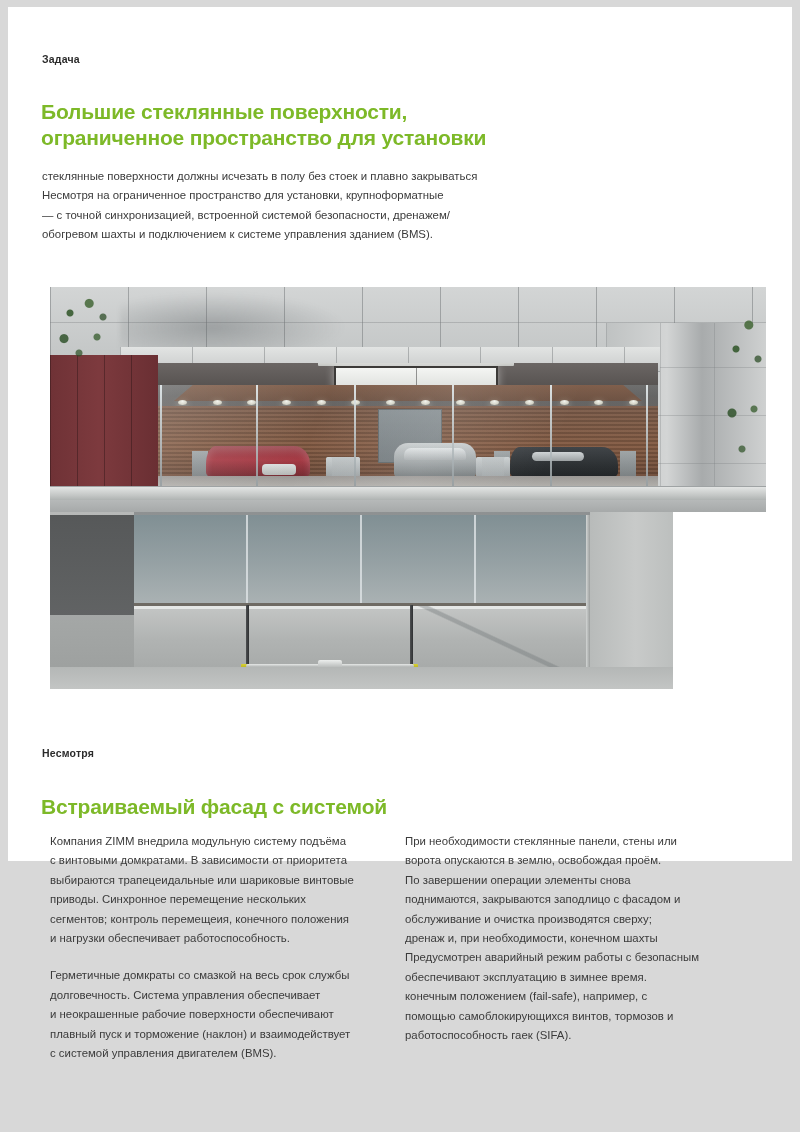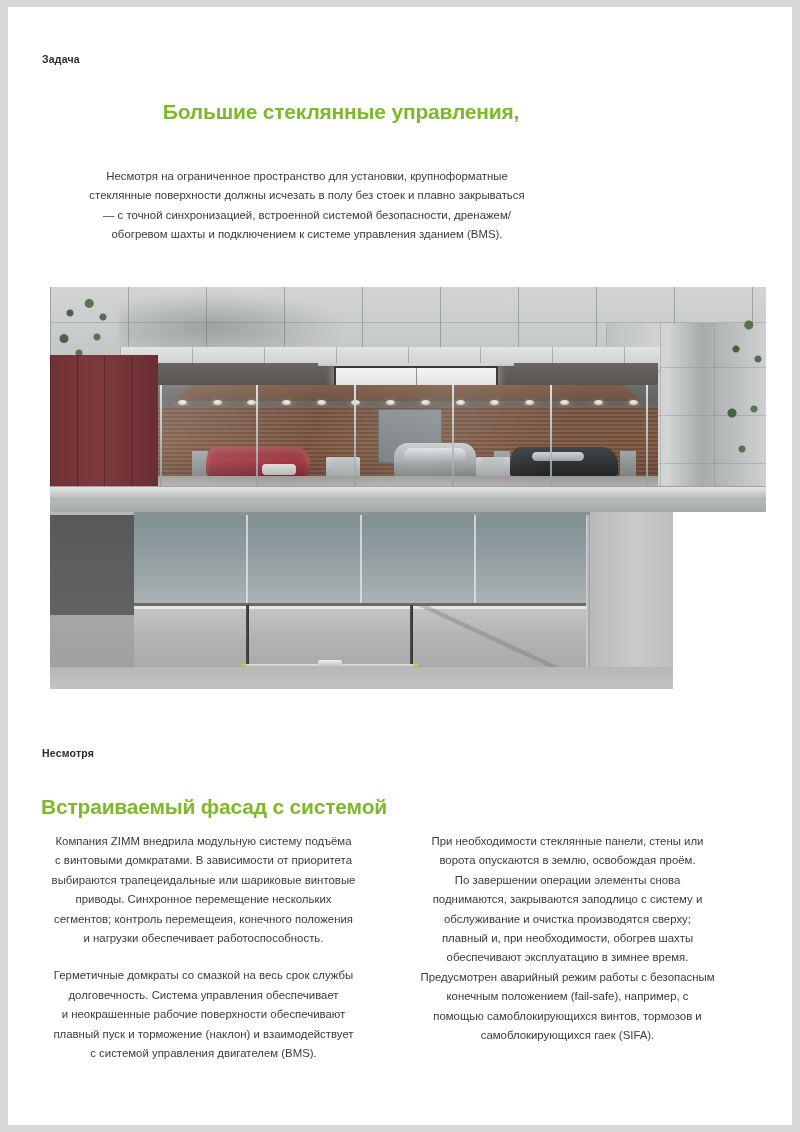--- a/index.html
+++ b/index.html
@@ -14,24 +14,23 @@
     overflow: hidden;
     font-family: "Liberation Sans", sans-serif;
     -webkit-font-smoothing: antialiased;
   }
 
   .page {
     position: absolute;
     left: 8px;
     top: 7px;
     width: 784px;
-    height: 1118px;
+    height: 854px;
     background: #ffffff;
     box-sizing: border-box;
-    text-align: center;
   }
 
   
   .eyebrow {
     position: absolute;
     left: 34px;
     font-size: 10.5px;
     font-weight: bold;
     color: #2b2b2b;
     letter-spacing: 0.2px;
@@ -358,49 +357,50 @@
   
   #solution-eyebrow { top: 740px; }
   #solution-headline {
     top: 770px;
     font-size: 21px;
     line-height: 26px;
   }
 
   .columns {
     position: absolute;
-    left: 26px;
+    left: 42px;
     top: 825px;
     width: 716px;
     display: flex;
-    gap: 25px;
+    gap: 16px;
   }
   .col { width: 339px; }
   .col p {
     margin: 0 0 18px 0;
     font-size: 11.4px;
     line-height: 19.4px;
     color: #3a3a3a;
   }
   .col p .l { display: block; white-space: nowrap; }
 </style>
 </head>
 <body>
 
 <div class="page">
 
   <div class="eyebrow" id="problem-eyebrow">Задача</div>
 
   <h1 class="headline" id="problem-headline">
-    <span class="l">Большие стеклянные управления,</span>
+    <span class="l">Большие стеклянные поверхности,</span>
+    <span class="l">ограниченное пространство для установки</span>
   </h1>
 
   <div class="intro">
+    <span class="l">стеклянные поверхности должны исчезать в полу без стоек и плавно закрываться</span>
     <span class="l">Несмотря на ограниченное пространство для установки, крупноформатные</span>
-    <span class="l">стеклянные поверхности должны исчезать в полу без стоек и плавно закрываться</span>
     <span class="l">— с точной синхронизацией, встроенной системой безопасности, дренажем/</span>
     <span class="l">обогревом шахты и подключением к системе управления зданием (BMS).</span>
   </div>
 
   <div class="figure">
 
     <div class="fig-upper">
       <div class="cladding"></div>
       <div class="clad-grid"></div>
       <div class="clad-shadow"></div>
@@ -509,25 +509,25 @@
         <span class="l">плавный пуск и торможение (наклон) и взаимодействует</span>
         <span class="l">с системой управления двигателем (BMS).</span>
       </p>
     </div>
 
     <div class="col">
       <p>
         <span class="l">При необходимости стеклянные панели, стены или</span>
         <span class="l">ворота опускаются в землю, освобождая проём.</span>
         <span class="l">По завершении операции элементы снова</span>
-        <span class="l">поднимаются, закрываются заподлицо с систему и</span>
+        <span class="l">поднимаются, закрываются заподлицо с фасадом и</span>
         <span class="l">обслуживание и очистка производятся сверху;</span>
-        <span class="l">плавный и, при необходимости, обогрев шахты</span>
+        <span class="l">дренаж и, при необходимости, конечном шахты</span>
+        <span class="l">Предусмотрен аварийный режим работы с безопасным</span>
         <span class="l">обеспечивают эксплуатацию в зимнее время.</span>
-        <span class="l">Предусмотрен аварийный режим работы с безопасным</span>
         <span class="l">конечным положением (fail-safe), например, с</span>
         <span class="l">помощью самоблокирующихся винтов, тормозов и</span>
-        <span class="l">самоблокирующихся гаек (SIFA).</span>
+        <span class="l">работоспособность гаек (SIFA).</span>
       </p>
     </div>
 
   </div>
 </div>
 
 </body></html>

